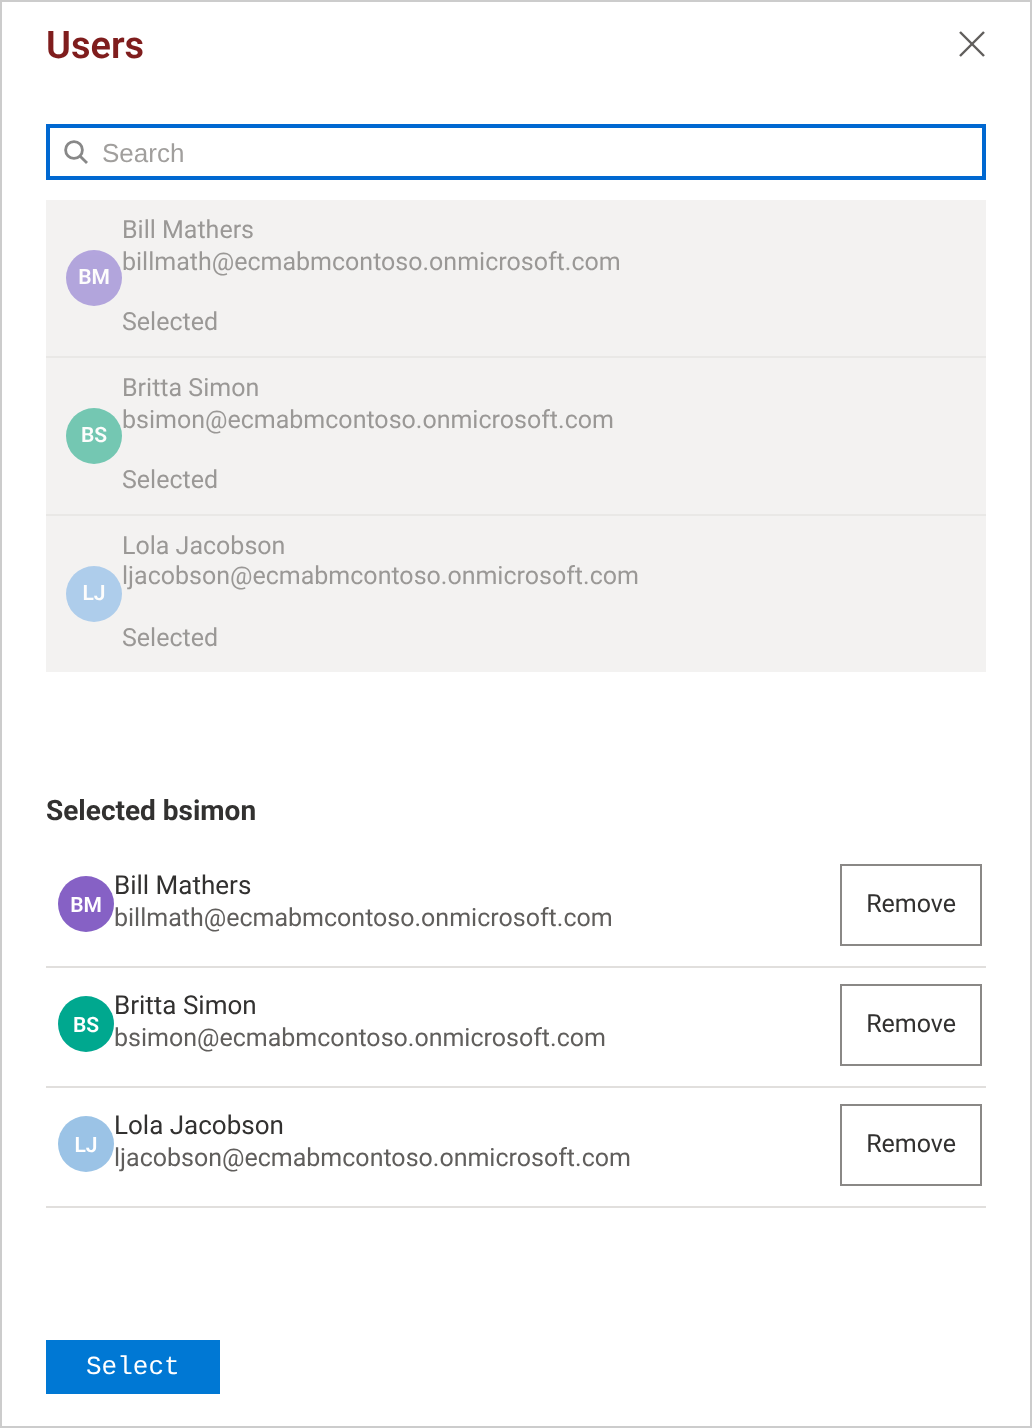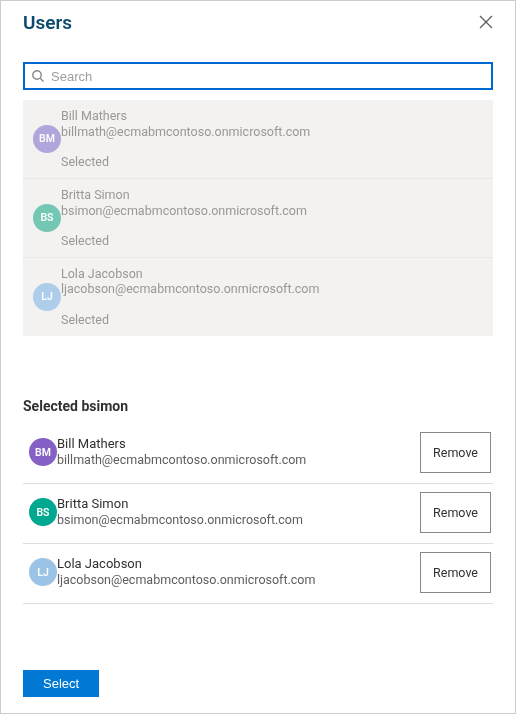--- a/index.html
+++ b/index.html
@@ -18,21 +18,21 @@
   }
   .header {
     display: flex;
     align-items: flex-start;
     justify-content: space-between;
     padding: 10px 18px 6px 22px;
   }
   .title {
     font-size: 19px;
     font-weight: 600;
-    color: #0c4a6e;
+    color: #7f1d1d;
   }
   .close-btn {
     cursor: pointer;
     padding: 4px;
     line-height: 0;
   }
   .close-btn svg { stroke: #605e5c; stroke-width: 1.2; }
   .content {
     padding: 0 22px;
     flex: 1 1 auto;
@@ -113,21 +113,21 @@
   .footer {
     padding: 12px 22px 16px 22px;
   }
   .select-btn {
     background: #0078d4;
     color: #fff;
     border: none;
     font-size: 13px;
     padding: 6px 20px;
     cursor: pointer;
-    font-family: Liberation Sans, sans-serif;
+    font-family: Liberation Mono, monospace;
   }
 </style>
 </head>
 <body>
 
 <div class="header">
   <div class="title">Users</div>
   <div class="close-btn">
     <span>
       <svg width="14" height="14" viewBox="0 0 14 14">

